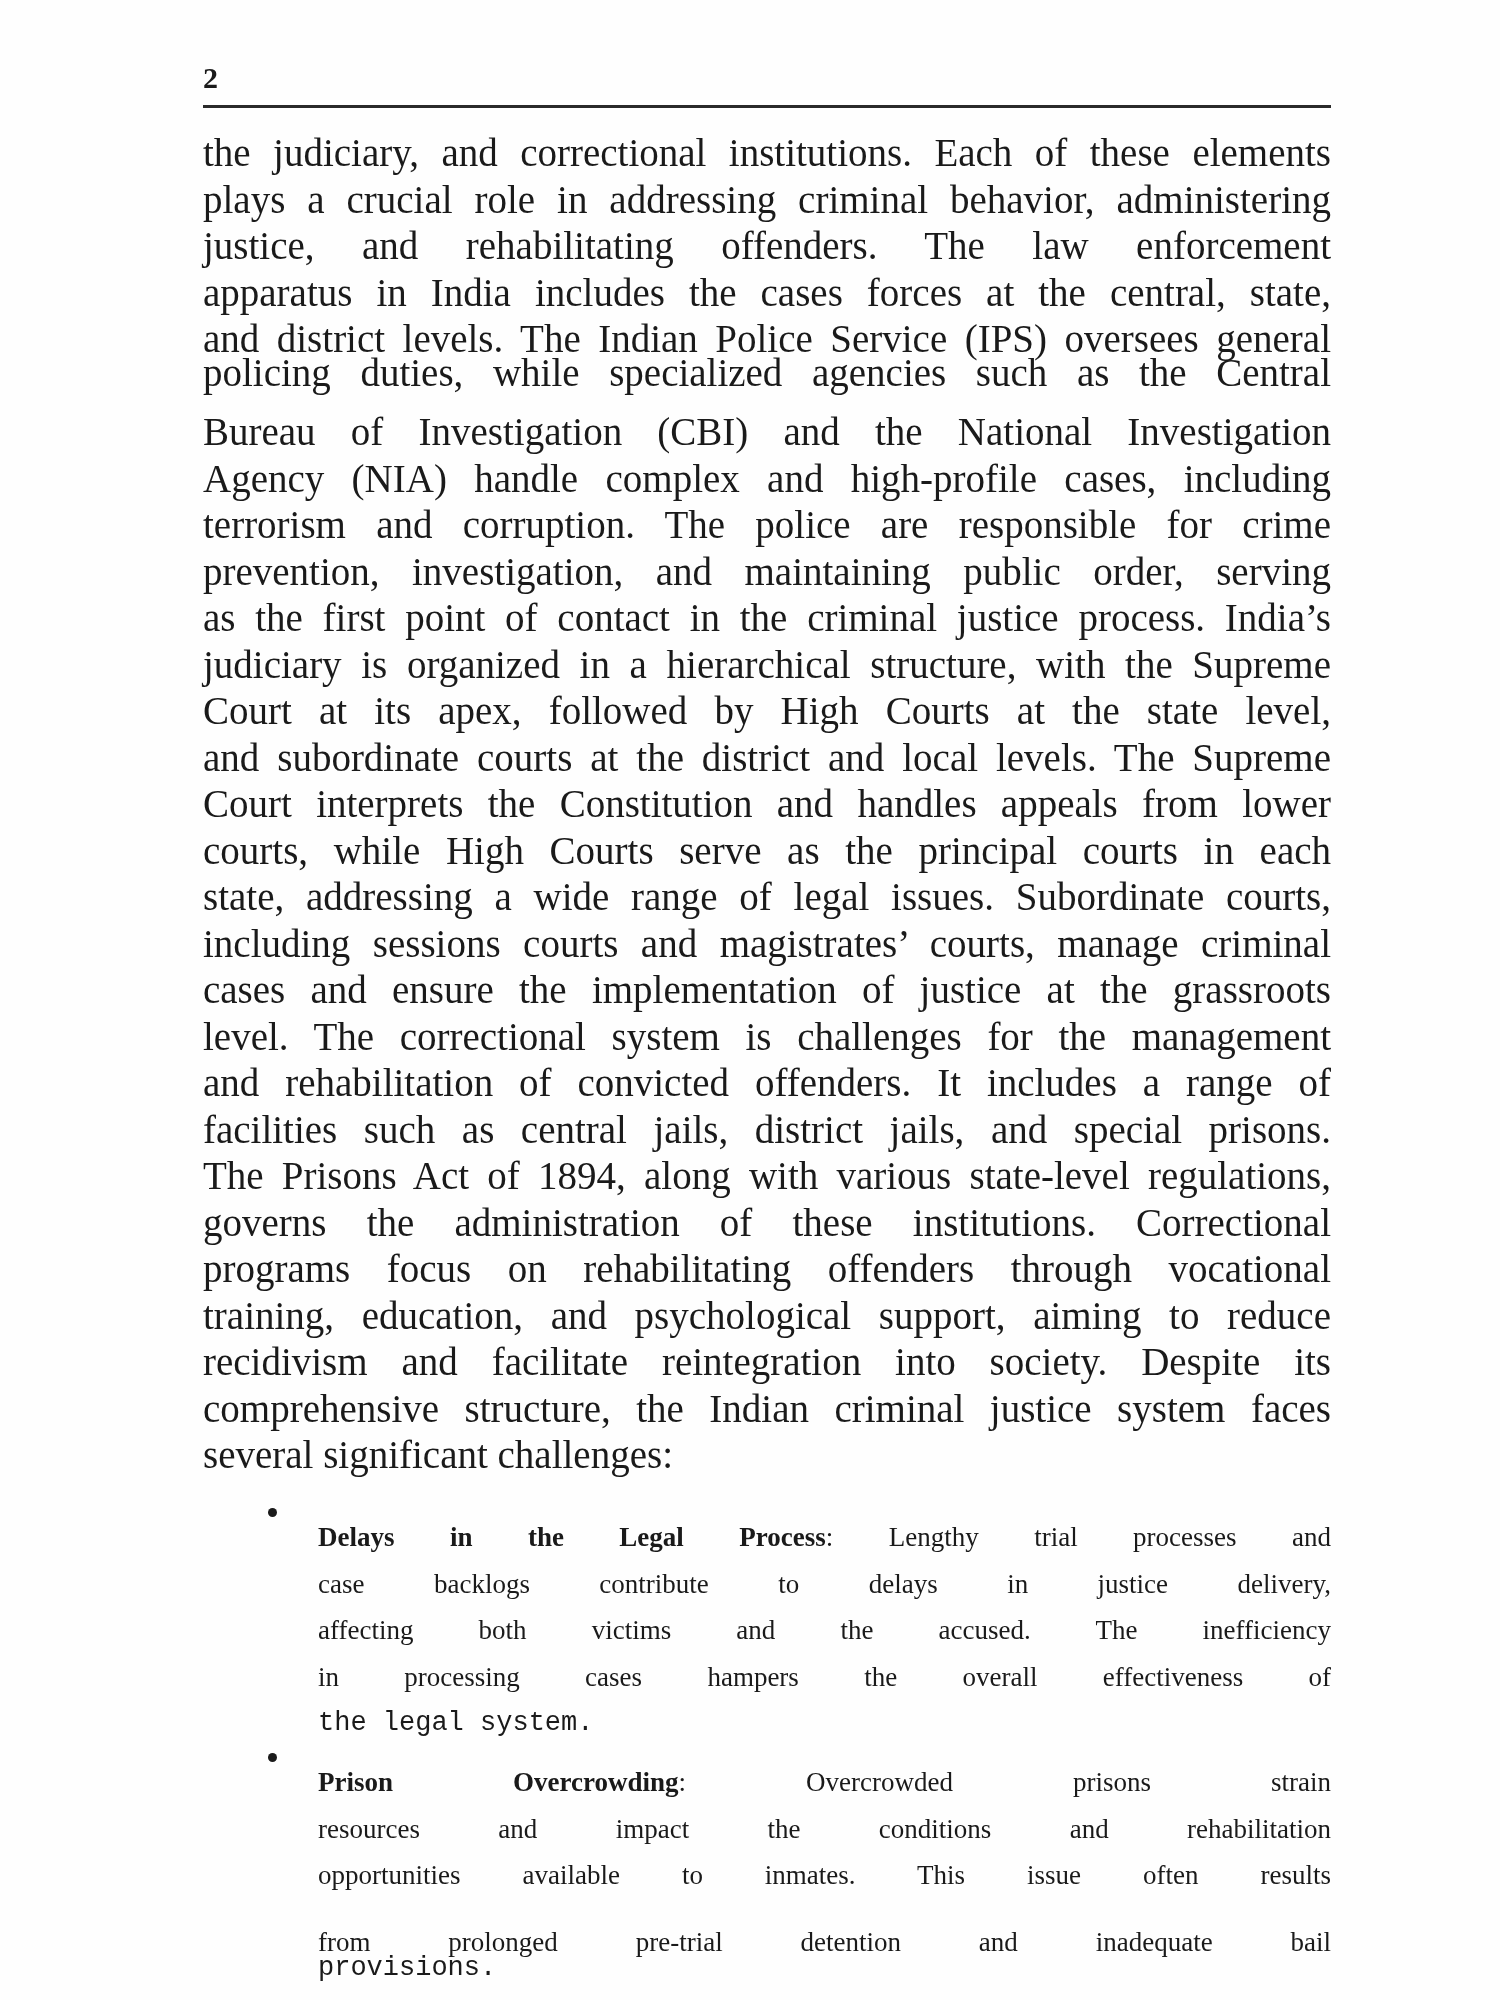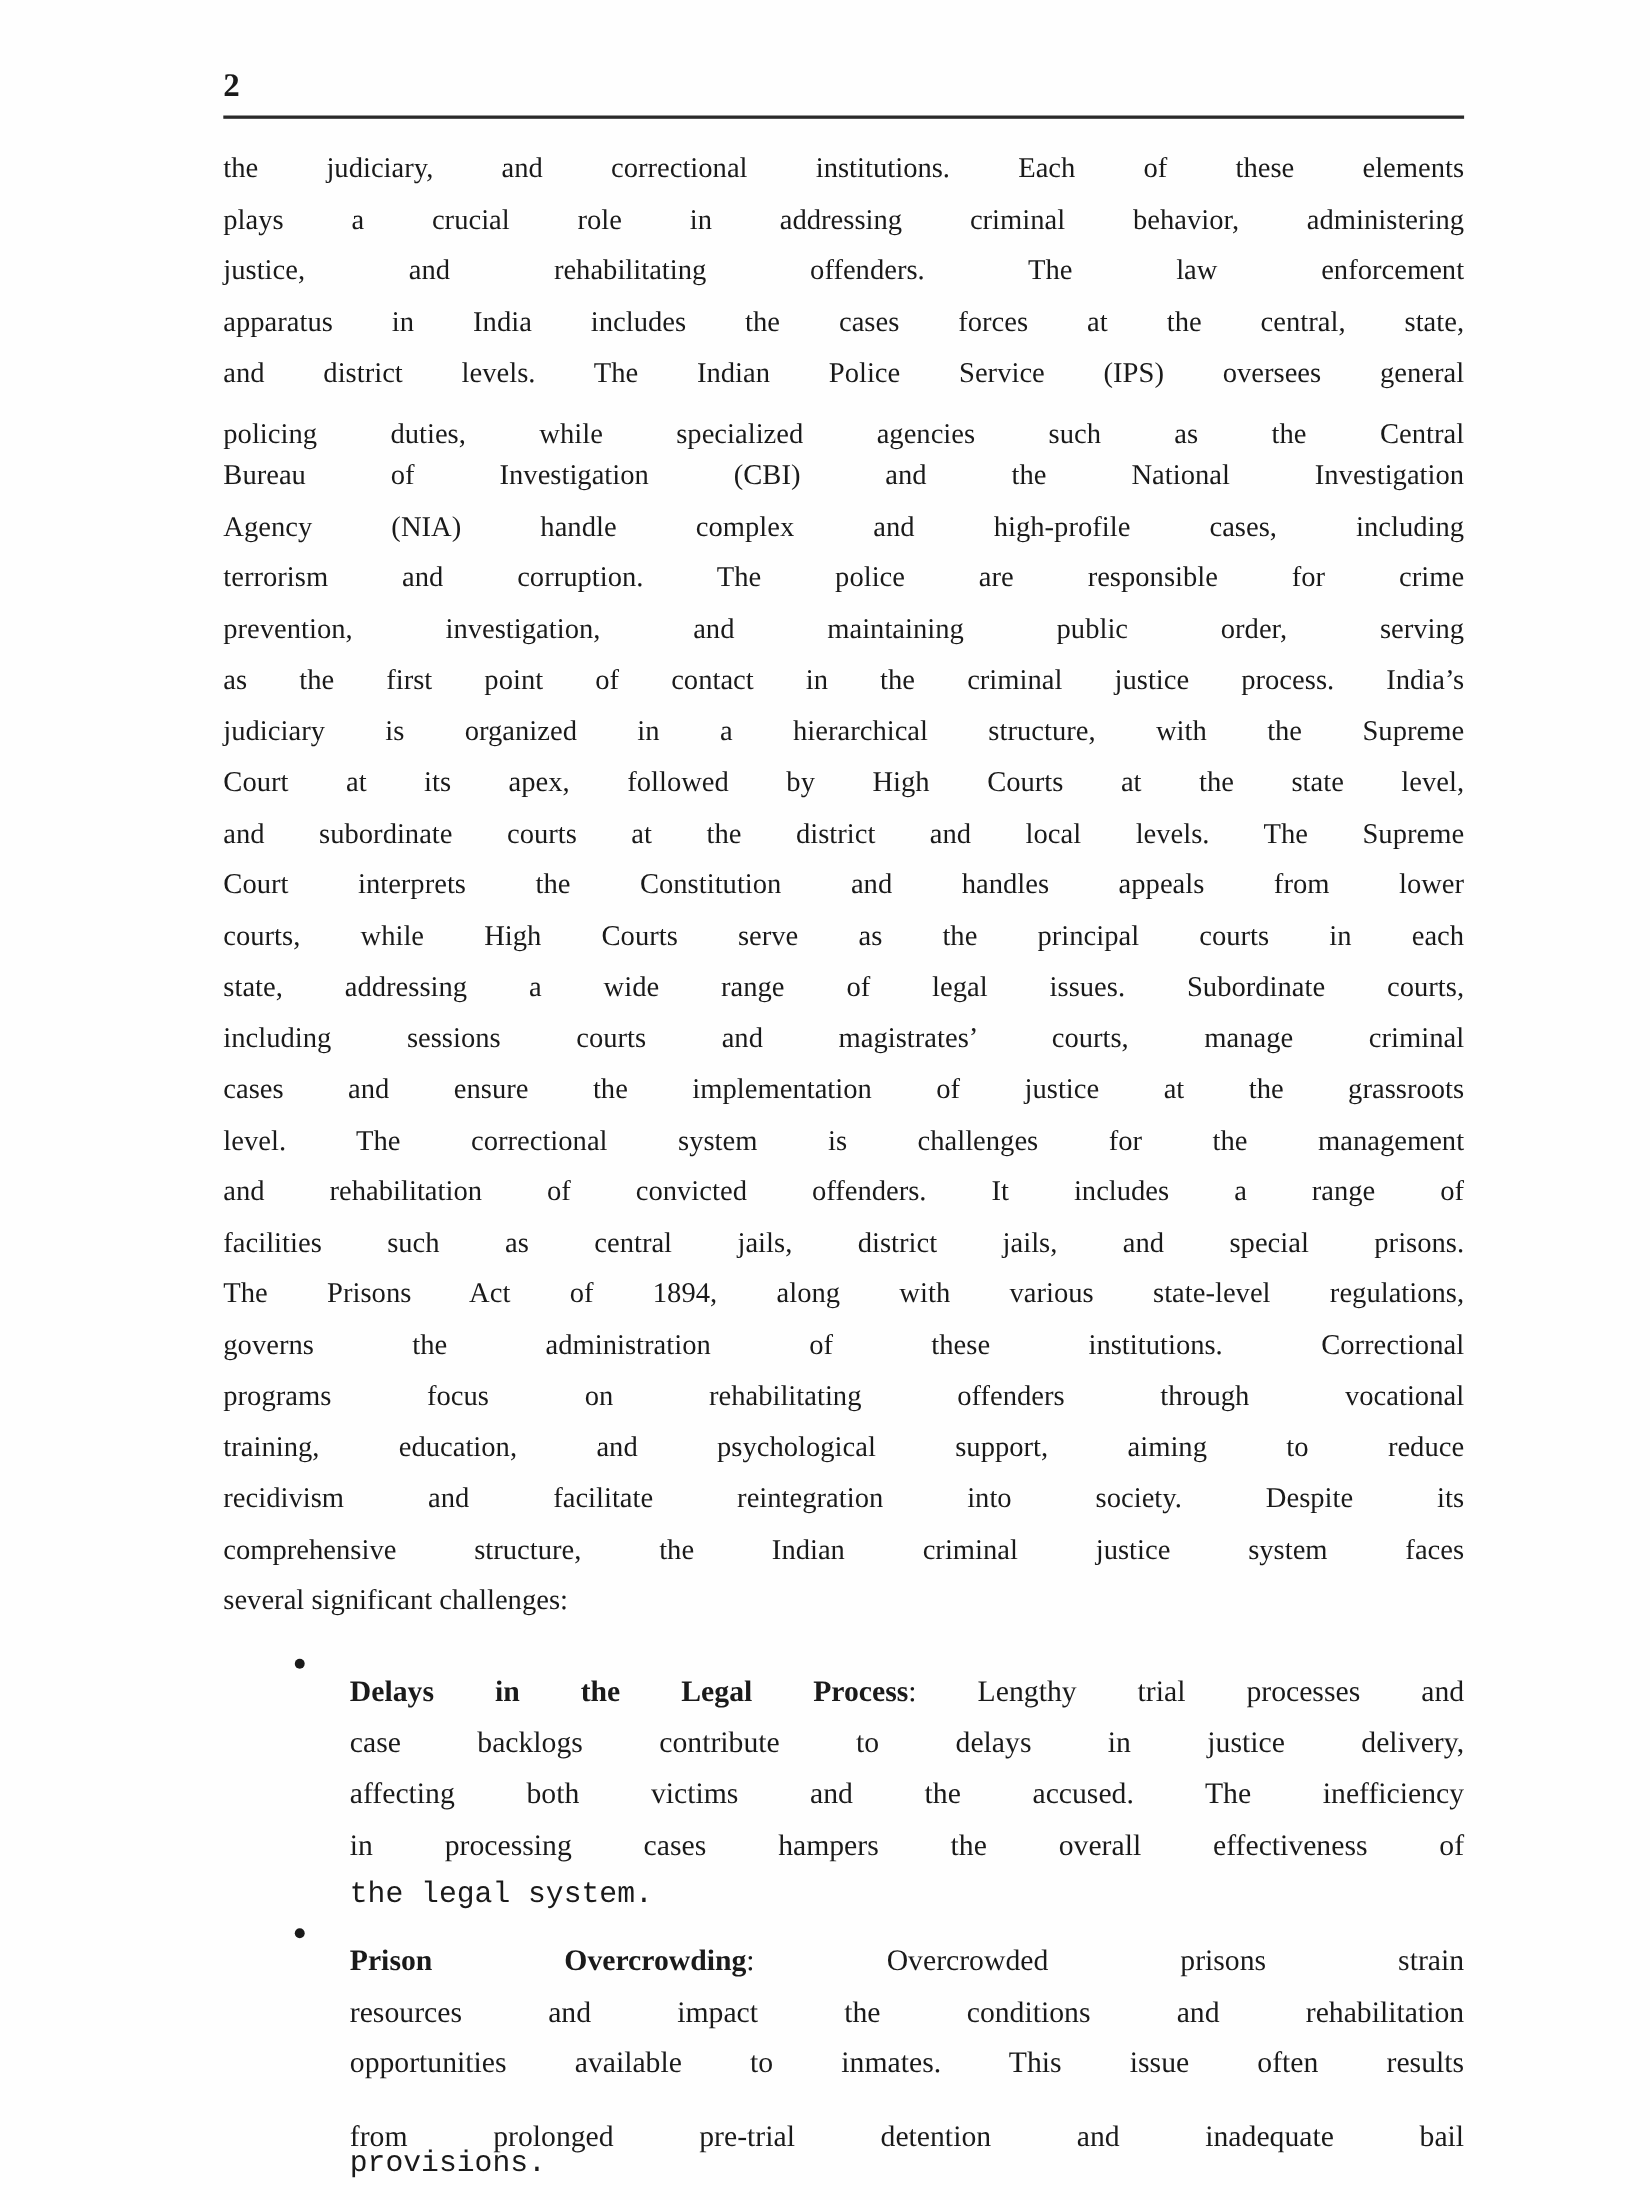--- a/index.html
+++ b/index.html
@@ -3,21 +3,21 @@
 <meta charset="utf-8">
 <style>
   html, body { margin: 0; padding: 0; background: #ffffff; }
   body { width: 1500px; height: 2000px; position: relative; overflow: hidden;
          font-family: "Liberation Serif", serif; color: #1a1a1a; }
   .page { position: absolute; left: 0; top: 0; width: 1500px; height: 2000px; background: #fefefe; }
   .running-head { position: absolute; left: 203px; top: 58px; width: 1128px; height: 40px; }
   .page-number { position: absolute; left: 0; top: 0; font-weight: bold; font-size: 30px; line-height: 40px; }
   .running-title { position: absolute; right: 0; top: 0; font-weight: bold; font-size: 27px; line-height: 40px; letter-spacing: 0.3px; }
   .head-rule { position: absolute; left: 203px; top: 105px; width: 1128px; height: 3px; background: #2a2a2a; }
-  .line { position: absolute; left: 203px; width: 1128px; font-size: 26px; line-height: 46px; height: 46px;
+  .line { position: absolute; left: 203px; width: 1128px; font-size: 39px; line-height: 46px; height: 46px;
           text-align: justify; text-align-last: justify; white-space: nowrap; }
   .line.last { text-align-last: left; }
   .line span.j { display: block; width: 100%; white-space: normal; text-align: justify; text-align-last: justify; }
   .line.last span.j { text-align-last: left; }
   .bullet-dot { position: absolute; left: 268px; width: 14px; height: 14px; font-size: 34px; line-height: 46px; }
   .bullet-dot::before { content: ""; position: absolute; left: 0; top: 18px; width: 9px; height: 9px; border-radius: 50%; background: #1a1a1a; }
   .bline { position: absolute; left: 318px; width: 1013px; font-size: 27px; line-height: 46px; height: 46px; margin-top: 24px; }
   .bline span.j { display: block; width: 100%; text-align: justify; text-align-last: justify; white-space: normal; }
   .bline.last span.j { text-align-last: left; font-family: Liberation Mono, monospace; }
   .b { font-weight: bold; }
@@ -41,21 +41,21 @@
       </div>
     <div class="line" style="top:223px">
         <span class="j">justice, and rehabilitating offenders. The law enforcement</span>
       </div>
     <div class="line" style="top:269.5px">
         <span class="j">apparatus in India includes the cases forces at the central, state,</span>
       </div>
     <div class="line" style="top:316px">
         <span class="j">and district levels. The Indian Police Service (IPS) oversees general</span>
       </div>
-    <div class="line" style="top:372px">
+    <div class="line" style="top:350px">
         <span class="j">policing duties, while specialized agencies such as the Central</span>
       </div>
     <div class="line" style="top:409px">
         <span class="j">Bureau of Investigation (CBI) and the National Investigation</span>
       </div>
     <div class="line" style="top:455.5px">
         <span class="j">Agency (NIA) handle complex and high-profile cases, including</span>
       </div>
     <div class="line" style="top:502px">
         <span class="j">terrorism and corruption. The police are responsible for crime</span>

